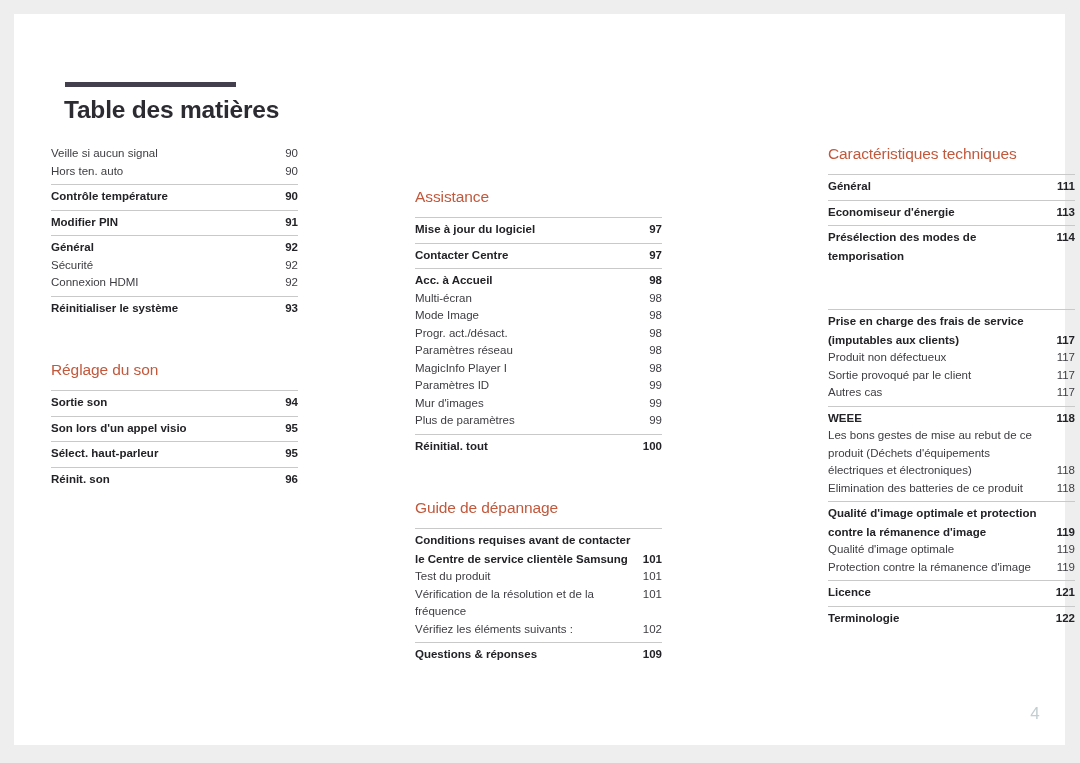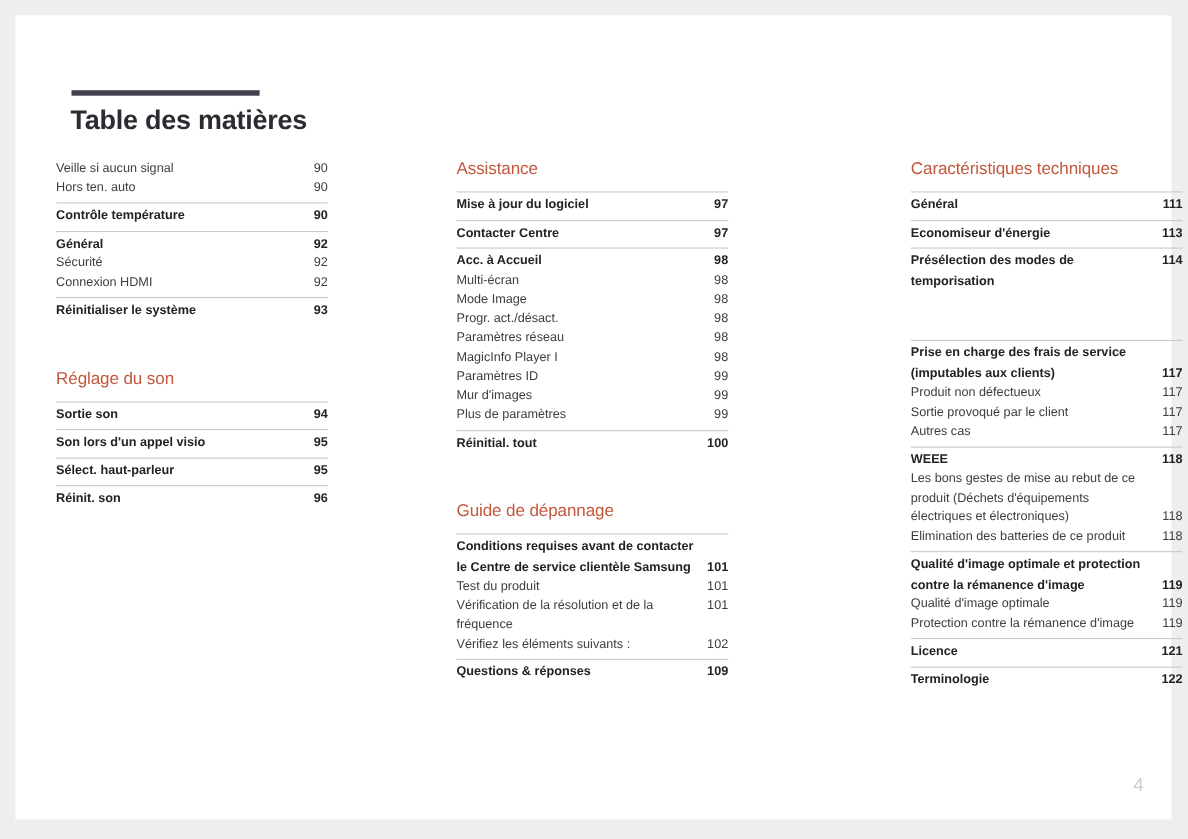--- a/index.html
+++ b/index.html
@@ -45,21 +45,21 @@
     top: 0;
     width: 1080px;
     height: 671px;
   }
   .col {
     position: absolute;
     top: 145px;
     width: 247px;
   }
   .col-1 { left: 51px; }
-  .col-2 { left: 415px; }
+  .col-2 { left: 415px; margin-top: 43px; }
   .col-3 { left: 828px; }
 
   .section { margin: 0; }
   .section-heading {
     color: #c2583c;
     font-size: 15.5px;
     font-weight: normal;
     letter-spacing: -0.1px;
     line-height: 18px;
     margin: 0 0 11px 0;
@@ -146,20 +146,26 @@
           </div>
         </div>
         <div class="group">
           <div class="entry major">
             <span class="label">Contrôle température</span>
             <span class="pg">90</span>
           </div>
         </div>
         <div class="group">
           <div class="entry major">
+            <span class="label">Modifier PIN</span>
+            <span class="pg">91</span>
+          </div>
+        </div>
+        <div class="group">
+          <div class="entry major">
             <span class="label">Général</span>
             <span class="pg">92</span>
           </div>
           <div class="entry minor">
             <span class="label">Sécurité</span>
             <span class="pg">92</span>
           </div>
           <div class="entry minor">
             <span class="label">Connexion HDMI</span>
             <span class="pg">92</span>

